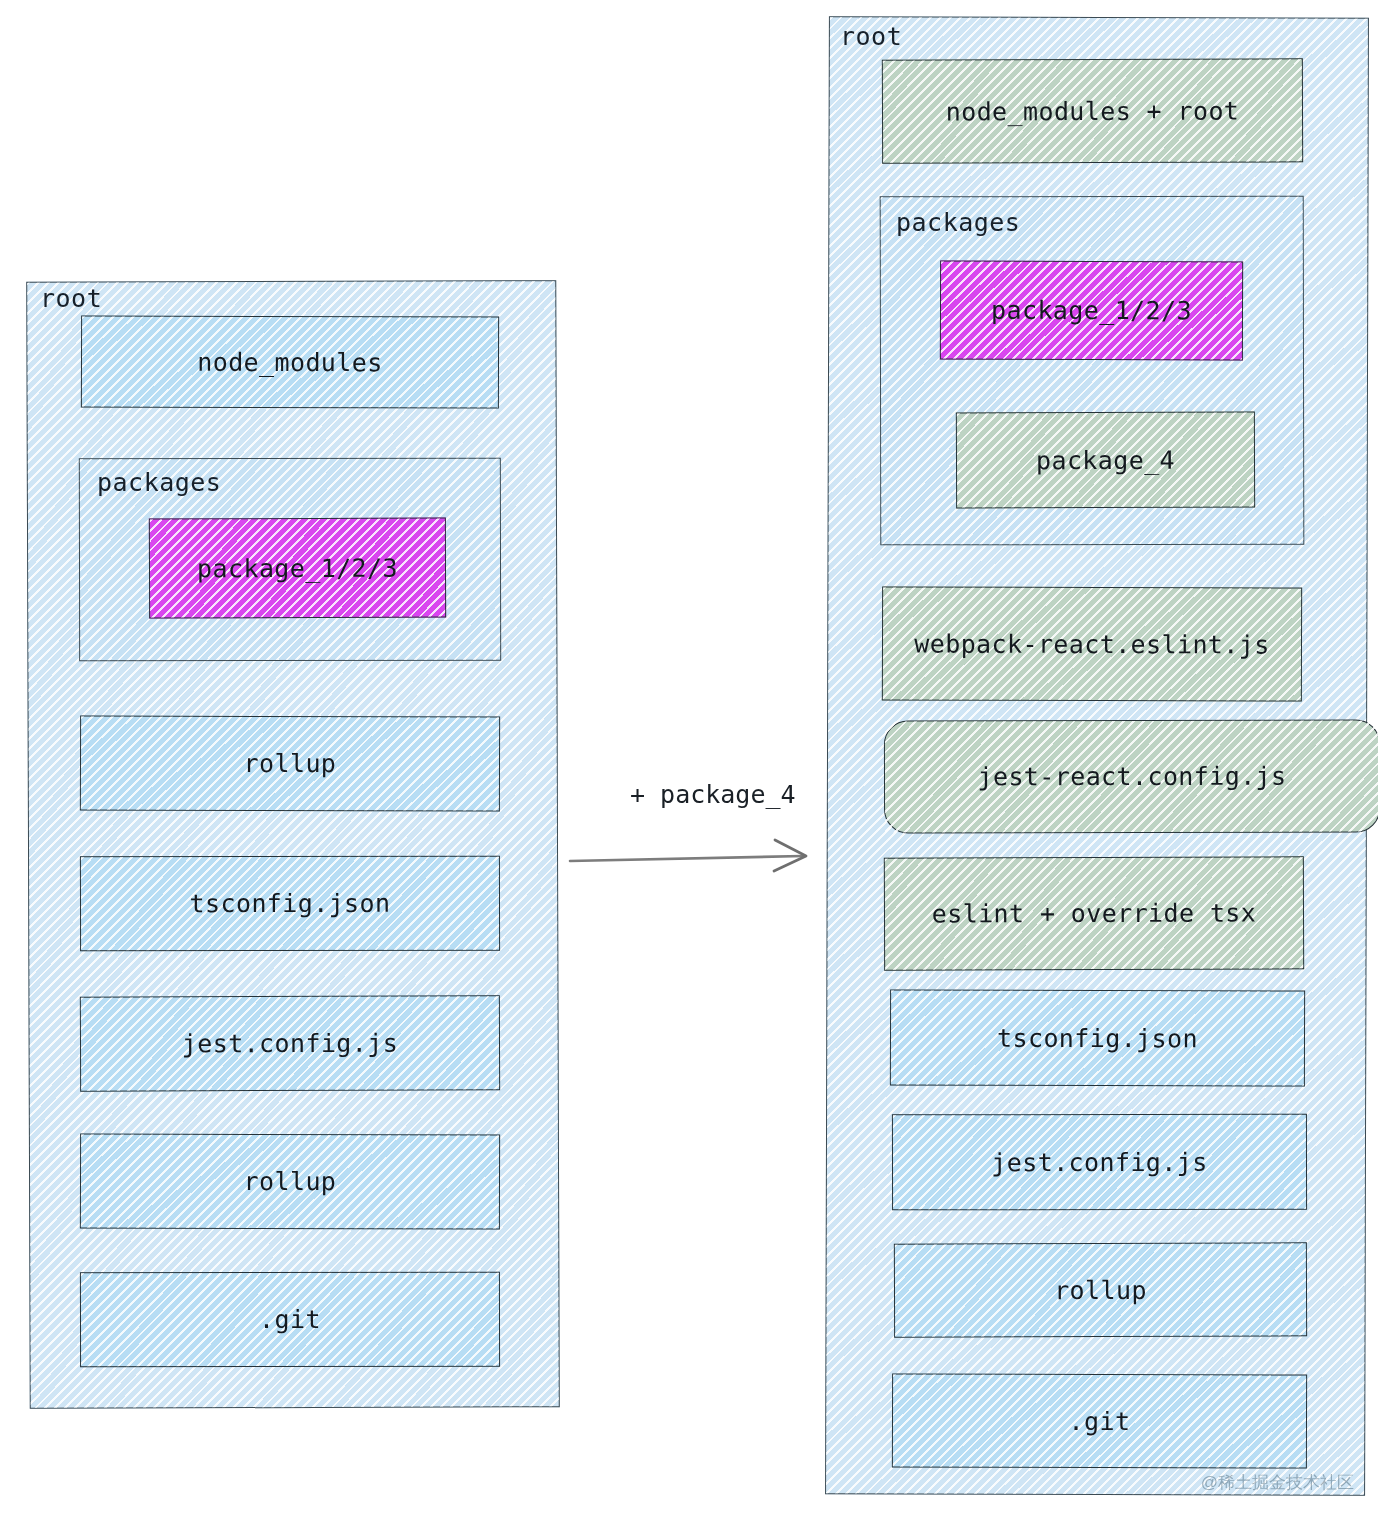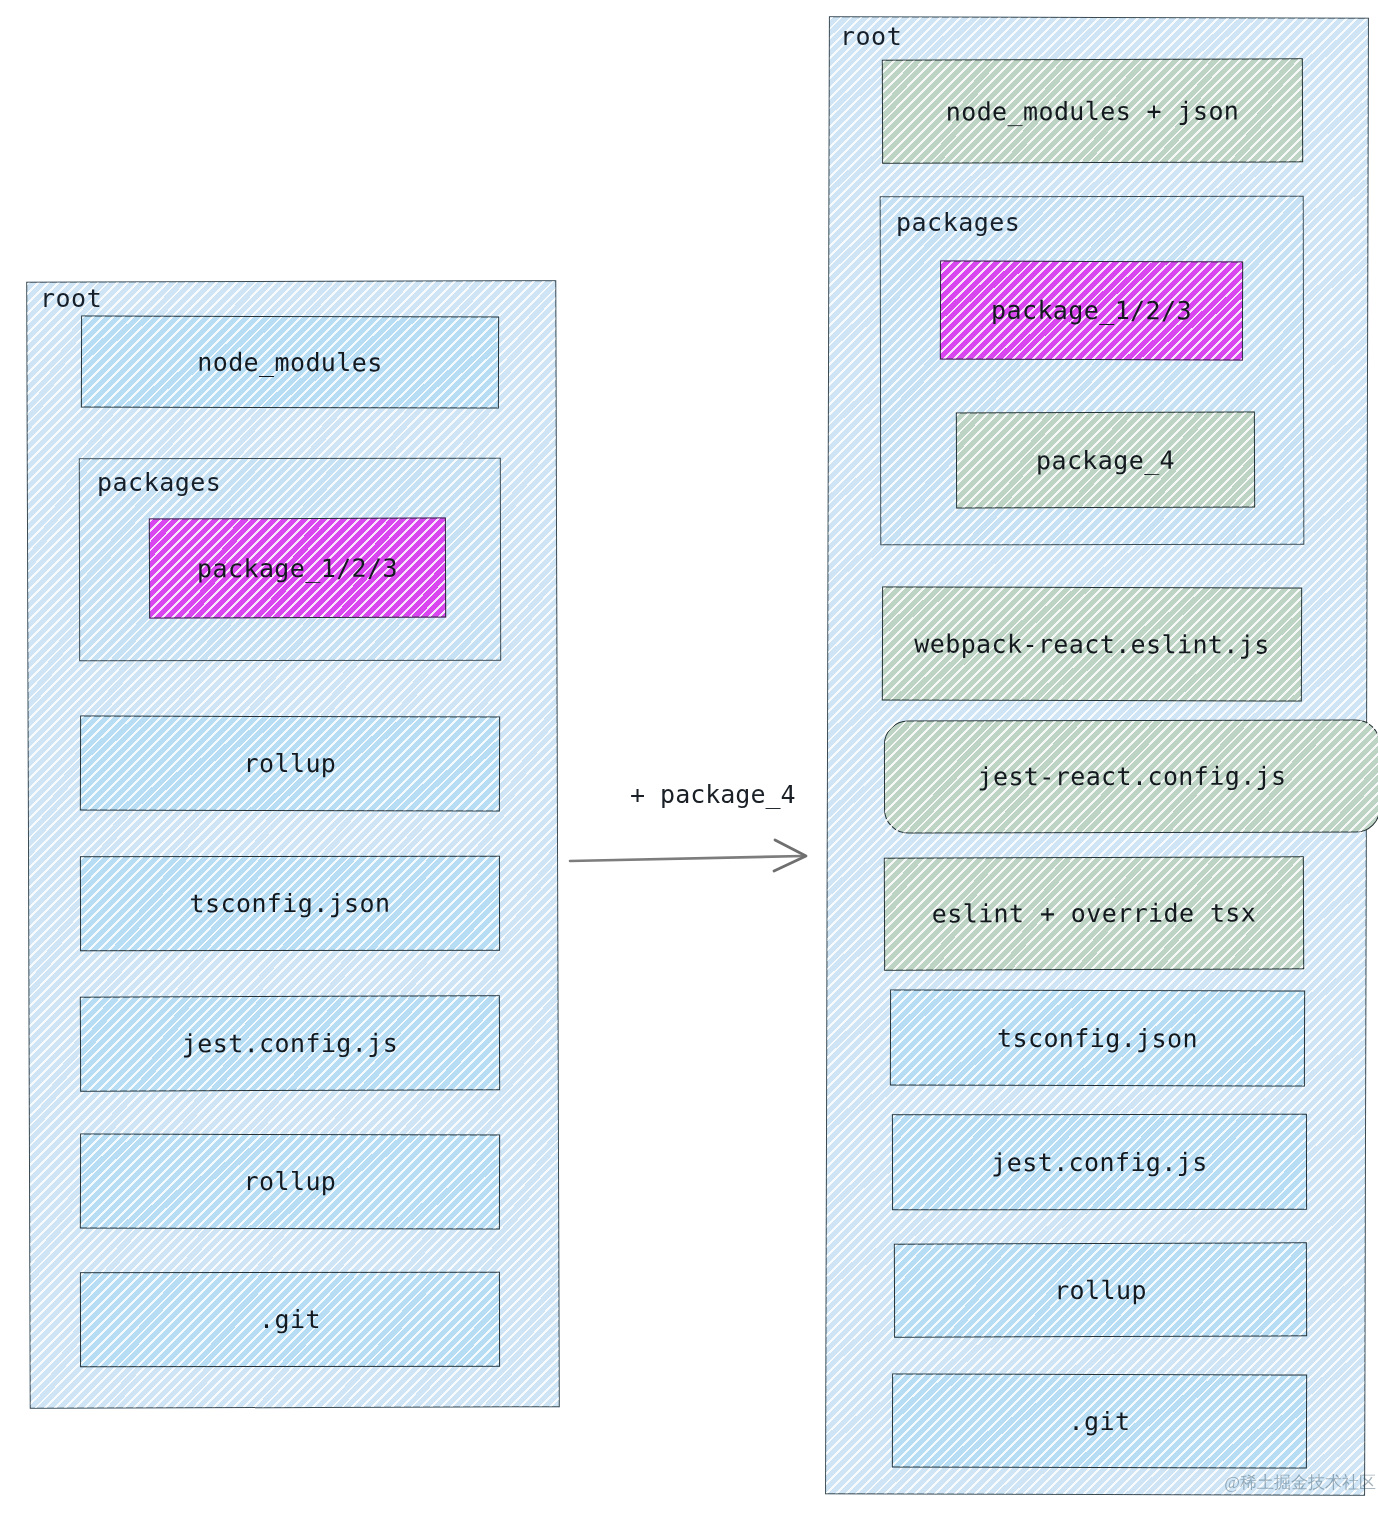--- a/index.html
+++ b/index.html
@@ -63,22 +63,22 @@
   
   #arrow-group{position:absolute;left:560px;top:780px;width:270px;height:110px;}
   #arrow-label{
     position:absolute;left:70px;top:0px;
     font-size:25px;color:#1a2026;white-space:nowrap;
   }
   #arrow-svg{position:absolute;left:0;top:55px;}
 
   
   #watermark{
-    position:absolute;right:2px;bottom:30px;
-    font-family:Liberation Serif, serif;
+    position:absolute;right:24px;bottom:30px;
+    font-family:Liberation Sans, sans-serif;
     font-size:17px;color:rgba(60,90,110,.45);
     white-space:nowrap;z-index:6;
   }
 </style>
 </head>
 <body>
 
 <div class="container hatch tilt1" id="left-root" style="left:28px;top:281px;width:530px;height:1127px;">
 </div>
 <div class="grp-label" style="left:40px;top:284px;">root</div>
@@ -117,21 +117,21 @@
     <line x1="10" y1="26" x2="243" y2="21" stroke="#7d7d7d" stroke-width="2.6" stroke-linecap="round"></line>
     <polyline points="215,5 246,21 214,36" fill="none" stroke="#6f6f6f" stroke-width="2.8" stroke-linecap="round" stroke-linejoin="round"></polyline>
   </svg>
 </div>
 
 <div class="container hatch tilt2" id="right-root" style="left:827px;top:17px;width:540px;height:1478px;">
 </div>
 <div class="grp-label" style="left:840px;top:22px;">root</div>
 
 <div class="box green hatch tilt1" style="left:882px;top:59px;width:421px;height:104px;">
-  <span>node_modules + json</span>
+  <span>node_modules + root</span>
 </div>
 
 <div class="container pkg hatch tilt3" style="left:880px;top:196px;width:424px;height:349px;">
 </div>
 <div class="grp-label" style="left:896px;top:208px;">packages</div>
 
 <div class="box blue-deep hatch tilt2" style="left:940px;top:261px;width:303px;height:99px;">
   <span>package_1/2/3</span>
 </div>
 <div class="box green hatch tilt1" style="left:938px;top:412px;width:299px;height:96px;margin-left:18px;">

